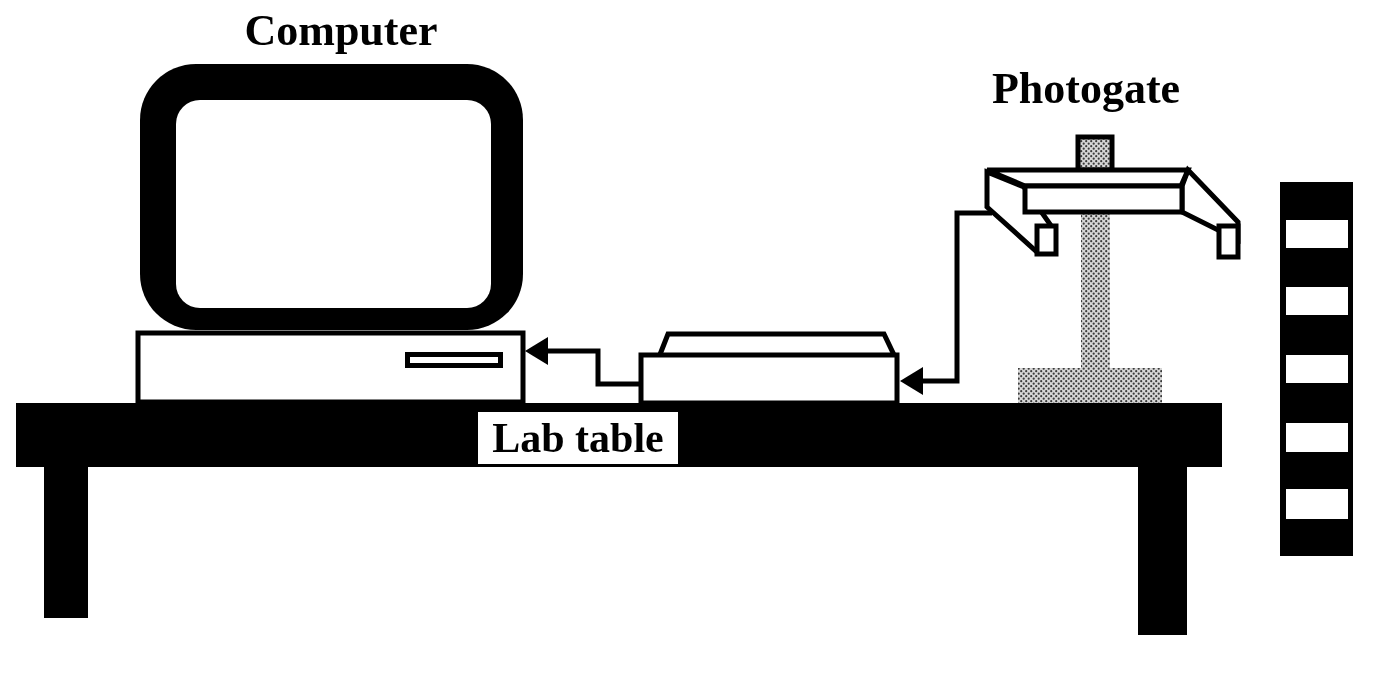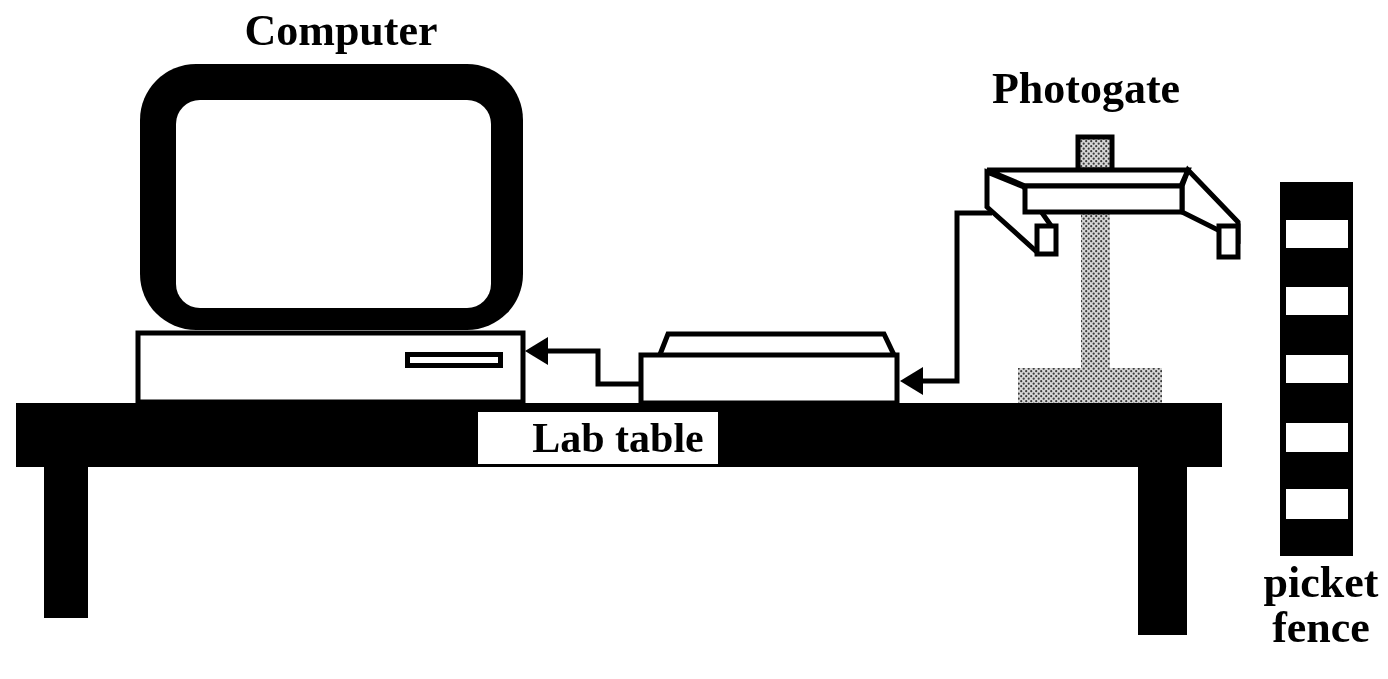--- a/index.html
+++ b/index.html
@@ -25,21 +25,21 @@
   .lbl-computer  { left: 341px; top: 8px;  font-size: 44px; }
   .lbl-photogate { left: 1086px; top: 66px; font-size: 44px; }
   .lbl-signal    { left: 781px; top: 206px; font-size: 42px; line-height: 46px; }
   .lbl-picket    { left: 1321px; top: 560px; font-size: 44px; line-height: 45px; }
   .lab-table-box {
     position: absolute;
     left: 478px; top: 412px;
     width: 200px; height: 52px;
     background: #ffffff;
     display: flex; align-items: center; justify-content: center;
-    font-size: 42px; font-weight: bold; padding-left: 40px;
+    font-size: 42px; font-weight: bold;
   }
 </style>
 </head>
 <body>
 
 <div id="stage">
 
   <svg id="diagram-svg" width="1388" height="679" viewBox="0 0 1388 679">
     <defs>
       <pattern id="stipple" patternUnits="userSpaceOnUse" width="5" height="5">
@@ -102,18 +102,14 @@
 
   <div class="lbl lbl-computer">Computer</div>
 
   <div class="lbl lbl-photogate">Photogate</div>
 
 
   <div class="lab-table-box">
     <span>Lab table</span>
   </div>
 
-  <div class="lbl lbl-picket">
-    <div>picket</div>
-    <div>fence</div>
-  </div>
 
 </div>
 
 </body></html>

